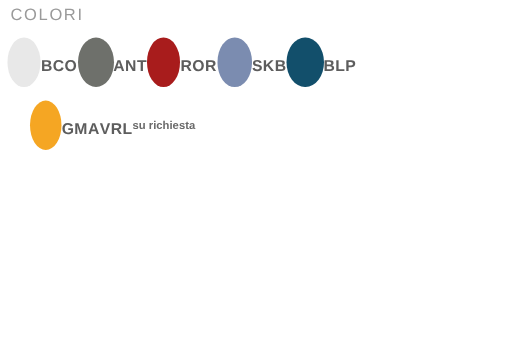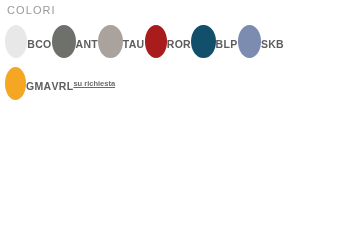--- a/index.html
+++ b/index.html
@@ -46,20 +46,21 @@
   .swatch-row {
     display: flex;
     flex-direction: row;
     align-items: flex-start;
     padding-left: 5px;
     box-sizing: border-box;
   }
 
   .swatch-row.row-2 {
     margin-top: 9px;
+    margin-left: 15px;
   }
 
   .swatch-cell {
     width: 46.5px;
     display: flex;
     flex-direction: row;
     align-items: center;
     flex: 0 0 auto;
   }
 
@@ -82,55 +83,50 @@
   }
 
   .note {
     margin-top: 0px;
     font-size: 7.5px;
     font-weight: bold;
     color: #6a6a6a;
     line-height: 10px;
     white-space: nowrap;
     text-align: center;
-    text-decoration: underline;
   }
 </style>
 </head>
 <body>
 
 <div class="panel">
 
   <div class="heading">COLORI</div>
 
   <div class="swatch-rows">
     <div class="swatch-row row-1">
         <div class="swatch-cell">
           <span class="dot" style="background: rgb(232, 232, 232);"></span>
           <div class="code">BCO</div>
         </div>
         <div class="swatch-cell">
           <span class="dot" style="background: rgb(110, 112, 107);"></span>
           <div class="code">ANT</div>
         </div>
         <div class="swatch-cell">
-          <span class="dot" style="background: rgb(170, 163, 157);"></span>
-          <div class="code">TAU</div>
-        </div>
-        <div class="swatch-cell">
           <span class="dot" style="background: rgb(168, 28, 28);"></span>
           <div class="code">ROR</div>
         </div>
         <div class="swatch-cell">
+          <span class="dot" style="background: rgb(123, 140, 176);"></span>
+          <div class="code">SKB</div>
+        </div>
+        <div class="swatch-cell">
           <span class="dot" style="background: rgb(18, 79, 107);"></span>
           <div class="code">BLP</div>
-        </div>
-        <div class="swatch-cell">
-          <span class="dot" style="background: rgb(123, 140, 176);"></span>
-          <div class="code">SKB</div>
         </div>
       </div>
     <div class="swatch-row row-2">
         <div class="swatch-cell">
           <span class="dot" style="background: rgb(245, 166, 35);"></span>
           <div class="code">GMA</div>
         </div>
         <div class="swatch-cell">
           <span class="dot" style="background: rgb(107, 126, 116);"></span>
           <div class="code">VRL</div>

